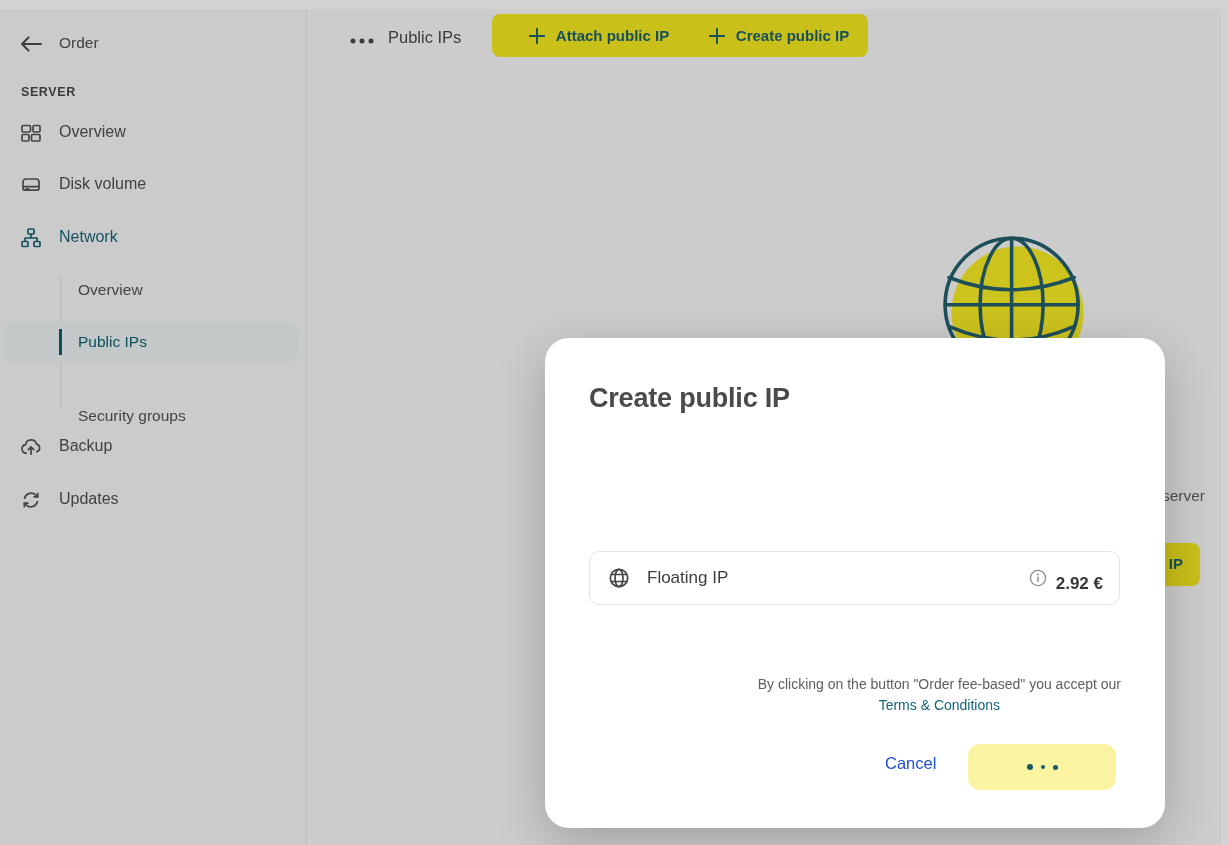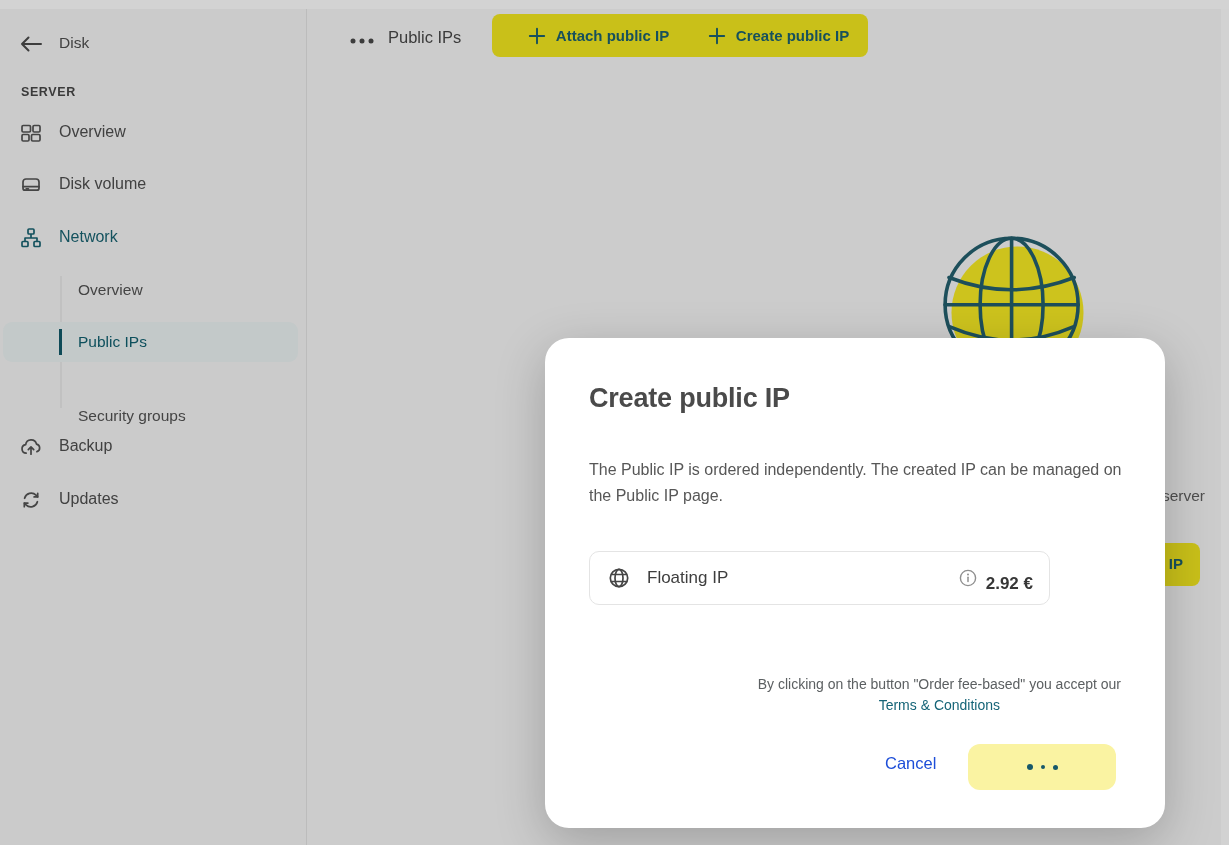--- a/index.html
+++ b/index.html
@@ -31,21 +31,21 @@
 
   .globe-illustration{position:absolute;left:935px;top:228px;z-index:1;}
   .empty-frag-text{position:absolute;right:24px;top:487px;font-size:15.5px;color:#4f4f4f;z-index:1;}
   .empty-frag-btn{position:absolute;left:1060px;top:543px;width:140px;height:43px;background:#c9c019;border-radius:8px;z-index:1;cursor:pointer;}
   .empty-frag-btn span{position:absolute;right:17px;top:12px;font-size:15px;font-weight:bold;color:#17505c;}
 
   
   .modal{position:absolute;left:545px;top:338px;width:620px;height:490px;background:#ffffff;border-radius:24px;box-shadow:0 14px 50px rgba(0,0,0,.22);z-index:10;}
   .m-title{position:absolute;left:44px;top:45px;font-size:27px;font-weight:bold;color:#4a4a4a;letter-spacing:-.2px;}
   .m-desc{position:absolute;left:44px;top:119px;width:548px;font-size:16px;line-height:25.5px;color:#575757;}
-  .m-row{position:absolute;left:44px;top:213px;width:461px;height:54px;border:1.5px solid #e4e4e4;border-radius:10px;box-sizing:border-box;display:flex;align-items:center;cursor:pointer;background:#fff;}
+  .m-row{position:absolute;left:44px;top:213px;width:531px;height:54px;border:1.5px solid #e4e4e4;border-radius:10px;box-sizing:border-box;display:flex;align-items:center;cursor:pointer;background:#fff;}
   .m-row .g{margin-left:18px;display:flex;}
   .m-row .opt-label{margin-left:17px;font-size:17px;color:#3e3e3e;}
   .m-row .spacer{flex:1;}
   .m-row .price{margin:12px 16px 0 9px;font-size:17px;font-weight:bold;color:#373737;}
   .m-terms{position:absolute;right:44px;top:336px;text-align:center;font-size:14px;line-height:21px;color:#5c6062;}
   .m-terms .link{color:#156477;cursor:pointer;display:block;}
   .m-cancel{position:absolute;left:340px;top:416px;font-size:16.5px;color:#1d4ed8;cursor:pointer;}
   .m-submit{position:absolute;left:423px;top:406px;width:148px;height:46px;border-radius:12px;background:#faf3a2;display:flex;align-items:center;justify-content:center;gap:8px;cursor:pointer;}
   .m-submit .dot{border-radius:50%;background:#16586a;}
   .d1{width:6px;height:6px;} .d2{width:4px;height:4px;} .d3{width:5px;height:5px;}
@@ -59,21 +59,21 @@
   <div class="scroll-strip"></div>
 
   <div class="sidebar">
 
     <div class="nav-row" style="top:24px;">
       <span class="ic">
         <svg width="24" height="16" viewBox="0 0 24 16">
             <path d="M22 8H3M9.5 1.5 3 8l6.5 6.5" stroke="#3d3d3d" stroke-width="2" fill="none" stroke-linecap="round" stroke-linejoin="round"></path>
           </svg>
       </span>
-      <span class="lbl" style="font-size:15.5px;">Disk</span>
+      <span class="lbl" style="font-size:15.5px;">Order</span>
     </div>
 
     <div class="section-lbl">SERVER</div>
 
     <div class="nav-row" style="top:113px;">
       <span class="ic">
         <svg width="24" height="24" viewBox="0 0 24 24" fill="none" stroke="#454545" stroke-width="1.7">
           <rect x="3" y="4.5" width="8.5" height="6.5" rx="1.2"></rect>
             <rect x="14" y="4.5" width="7" height="6.5" rx="1.2"></rect>
           <rect x="3" y="13.5" width="7" height="6.5" rx="1.2"></rect>
@@ -180,21 +180,20 @@
       </g>
     </svg>
   </div>
   <div class="empty-frag-text">server</div>
   <div class="empty-frag-btn">
     <span>IP</span>
   </div>
 
   <div class="modal">
     <div class="m-title">Create public IP</div>
-    <div class="m-desc">The Public IP is ordered independently. The created IP can be managed on the Public IP page.</div>
 
     <div class="m-row">
       <span class="g">
         <svg width="22" height="22" viewBox="0 0 22 22" fill="none" stroke="#454545" stroke-width="1.7">
           <circle cx="11" cy="11" r="8.7"></circle>
           <ellipse cx="11" cy="11" rx="4" ry="8.7"></ellipse>
           <path d="M3.2 7.5h15.6M3.2 14.5h15.6"></path>
         </svg>
       </span>
       <span class="opt-label">Floating IP</span>

